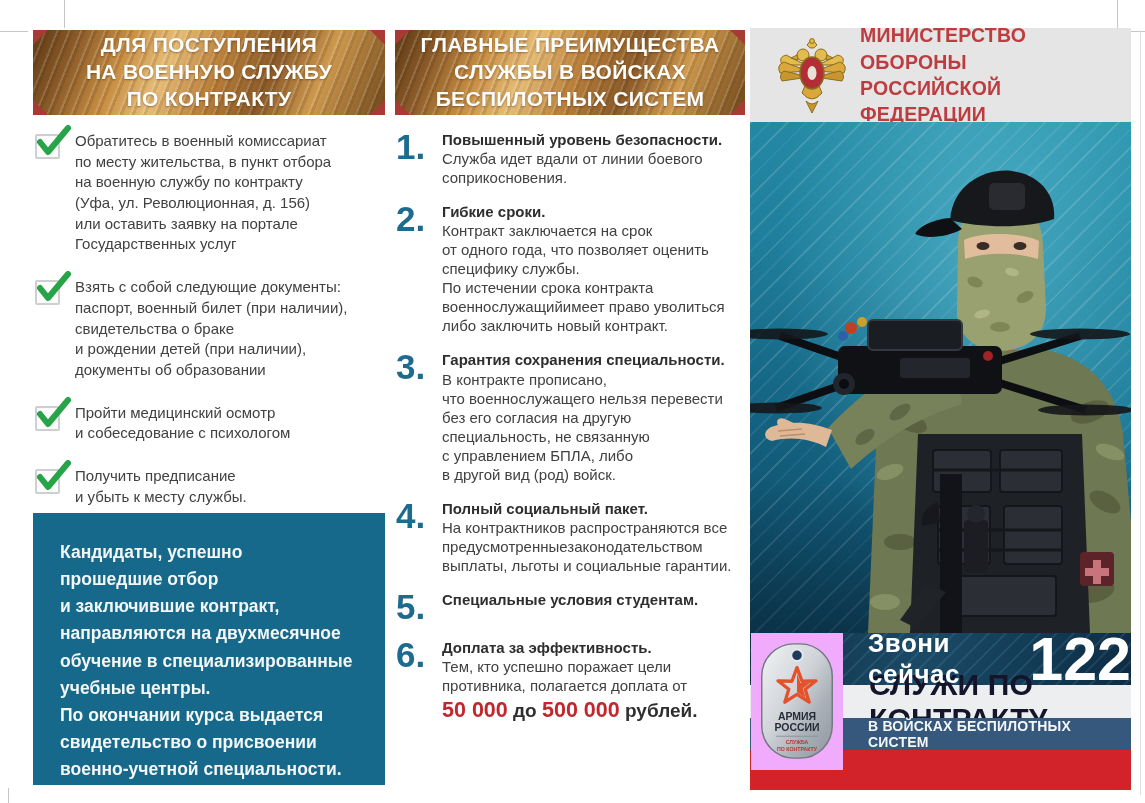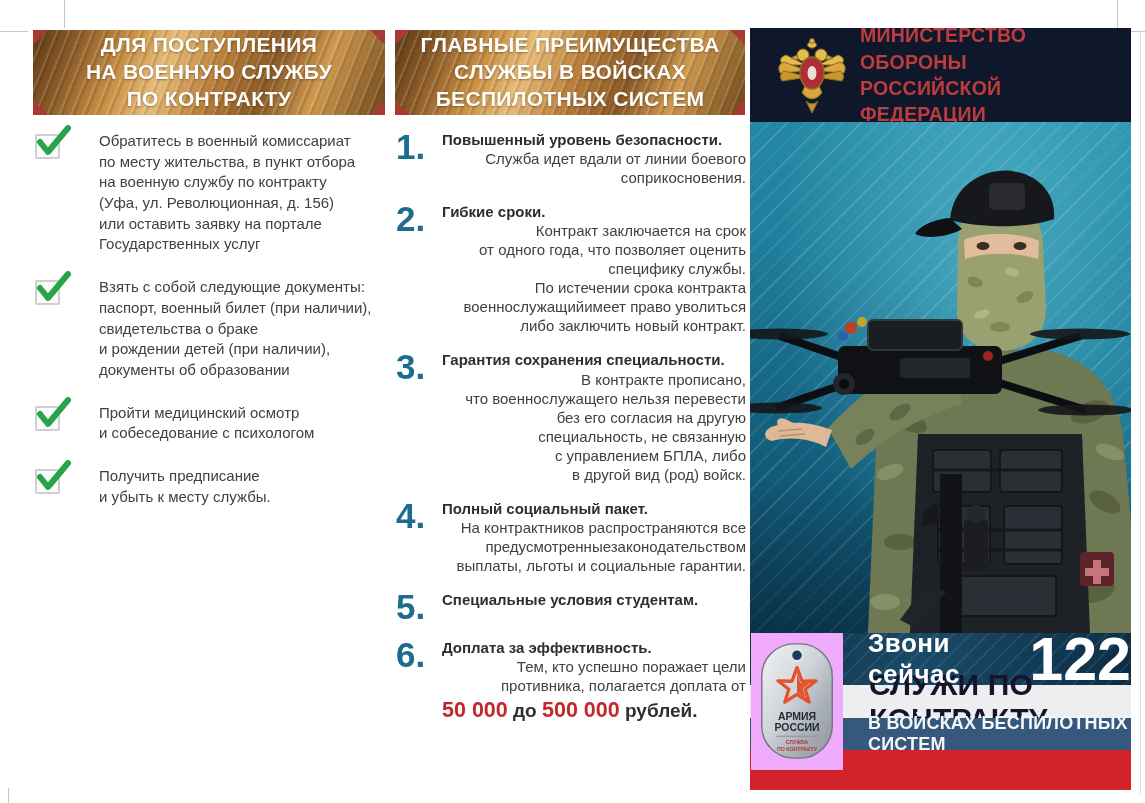--- a/index.html
+++ b/index.html
@@ -23,42 +23,42 @@
   }
   .bronze .hd-text { position:relative; z-index:2; color:#fdfdfb; font-weight:bold; font-size:21px; line-height:1.28; letter-spacing:.3px; white-space:pre-line; text-shadow:0 1px 2px rgba(60,30,0,.45); }
   .ctri { position:absolute; width:0; height:0; z-index:3; }
   .ctri.tl { left:0; top:0; border-top:15px solid #a83a33; border-right:15px solid transparent; }
   .ctri.tr { right:0; top:0; border-top:15px solid #a83a33; border-left:15px solid transparent; }
   .ctri.bl { left:0; bottom:0; border-bottom:15px solid #a83a33; border-right:15px solid transparent; }
   .ctri.br { right:0; bottom:0; border-bottom:15px solid #a83a33; border-left:15px solid transparent; }
 
   
   .checklist { position:absolute; left:33px; top:131px; width:352px; }
-  .chk-item { display:flex; margin-bottom:22px;gap:24px; }
+  .chk-item { display:flex; margin-bottom:22px; }
   .chk-box { position:relative; flex:0 0 42px; }
   .chk-sq { position:absolute; left:2px; top:3px; width:25px; height:25px; background:#fcfcfc; border:2px solid #cfcfcf; border-radius:2px; }
   .chk-svg { position:absolute; left:3px; top:-6px; }
   .chk-text { font-size:15px; color:#414141; line-height:1.38; white-space:pre-line; }
 
   .info-box { position:absolute; left:33px; top:513px; width:352px; height:272px; background:#16698a; padding:26px 12px 0 27px; }
   .info-box .ib-text { color:#f3f7f7; font-weight:bold; font-size:17.5px; line-height:1.55; white-space:pre-line; }
 
   
   .benefits { position:absolute; left:396px; top:130px; width:350px; }
   .ben-item { display:flex; margin-bottom:15px; }
   .ben-num { flex:0 0 46px; color:#1d6b8e; font-weight:bold; font-size:35px; line-height:.95; font-family:"Liberation Sans","DejaVu Sans",sans-serif; }
   .ben-body { flex:1; }
   .ben-title { font-size:15px; font-weight:bold; color:#2e2e2e; line-height:1.27; }
-  .ben-text { font-size:15px; color:#414141; line-height:1.27; white-space:pre-line;text-align:right; }
+  .ben-text { font-size:15px; color:#414141; line-height:1.27; white-space:pre-line; }
   .pay-line { margin-top:3px; font-weight:bold; font-size:19px; color:#2f2f2f; }
   .pay-line .amt { color:#c1272d; font-size:21.5px; }
 
   
   .right-panel { position:absolute; left:750px; top:28px; width:381px; height:762px; }
-  .rp-header { position:absolute; left:0; top:0; width:381px; height:94px; background:#0f172a; display:flex; align-items:center; }
+  .rp-header { position:absolute; left:0; top:0; width:381px; height:94px; background:#e5e5e5; display:flex; align-items:center; }
   .rp-emblem { margin-left:26px; flex:0 0 72px; }
   .rp-min-text { margin-left:12px; color:#bc3c40; font-weight:bold; font-size:19.5px; line-height:1.35; letter-spacing:.2px; }
 
   .rp-photo { position:absolute; left:0; top:94px; width:381px; height:511px; overflow:hidden;
     background:
       radial-gradient(ellipse at 62% 25%, rgba(130,225,240,.38), transparent 62%),
       linear-gradient(200deg,#2a93ad 0%,#1f7f9c 38%,#13607f 68%,#0c455f 100%); }
   .rp-photo::before { content:""; position:absolute; inset:0;
     background:repeating-linear-gradient(135deg, rgba(255,255,255,.13) 0 2px, transparent 2px 13px, rgba(255,255,255,.07) 13px 15px, transparent 15px 26px); }
   .rp-photo::after { content:""; position:absolute; inset:0;
@@ -69,21 +69,21 @@
     background:linear-gradient(100deg,#0f2e47 0%,#1b4a66 45%,#123a54 75%,#0e2c44 100%);
     display:flex; align-items:center; }
   .band-call::after { content:""; position:absolute; inset:0;
     background:repeating-linear-gradient(135deg, rgba(120,190,220,.12) 0 2px, transparent 2px 12px); }
   .call-label { margin-left:118px; color:#fff; font-weight:bold; font-size:26px; letter-spacing:.5px; position:relative; z-index:1; }
   .call-number { margin-left:26px; color:#fff; font-weight:bold; font-size:61px; position:relative; z-index:1; }
 
   .band-white { position:absolute; left:0; top:657px; width:381px; height:33px; background:#eceef0; display:flex; align-items:center; }
   .band-white .bw-text { margin-left:119px; color:#14142b; font-weight:bold; font-size:30px; letter-spacing:.2px; }
   .band-blue { position:absolute; left:0; top:690px; width:381px; height:32px; background:#35587c; display:flex; align-items:center; }
-  .band-blue .bb-text { margin-left:118px; color:#f4f6f8; font-weight:bold; font-size:18px; letter-spacing:.2px; }
+  .band-blue .bb-text { margin-left:118px; color:#f4f6f8; font-weight:bold; font-size:14px; letter-spacing:.2px; }
   .band-red { position:absolute; left:0; top:722px; width:381px; height:40px; background:#d2232a; }
 
   .tag-panel { position:absolute; left:1px; top:605px; width:92px; height:137px; background:#f0abfc; z-index:4; display:flex; justify-content:center; }
   .tag-panel svg { margin-top:6px; }
 </style>
 </head>
 <body>
 
 <div class="page">
 
@@ -147,20 +147,31 @@
         <div class="chk-sq"></div>
         <svg class="chk-svg" width="36" height="34" viewBox="0 0 36 34">
             <path d="M4 17 L12 27 L32 3" fill="none" stroke="#27a348" stroke-width="6" stroke-linecap="round" stroke-linejoin="round"></path>
           </svg>
       </div>
       <div class="chk-text">Получить предписание
 и убыть к месту службы.</div>
     </div>
   </div>
 
+  <div class="info-box">
+    <div class="ib-text">Кандидаты, успешно
+прошедшие отбор
+и заключившие контракт,
+направляются на двухмесячное
+обучение в специализированные
+учебные центры.
+По окончании курса выдается
+свидетельство о присвоении
+военно-учетной специальности.</div>
+  </div>
 
   <div class="bronze" style="left:395px;top:30px;width:350px;">
     <span class="ctri tl"></span>
     <span class="ctri tr"></span>
     <span class="ctri bl"></span>
     <span class="ctri br"></span>
     <div class="hd-text">ГЛАВНЫЕ ПРЕИМУЩЕСТВА
 СЛУЖБЫ В ВОЙСКАХ
 БЕСПИЛОТНЫХ СИСТЕМ</div>
   </div>

